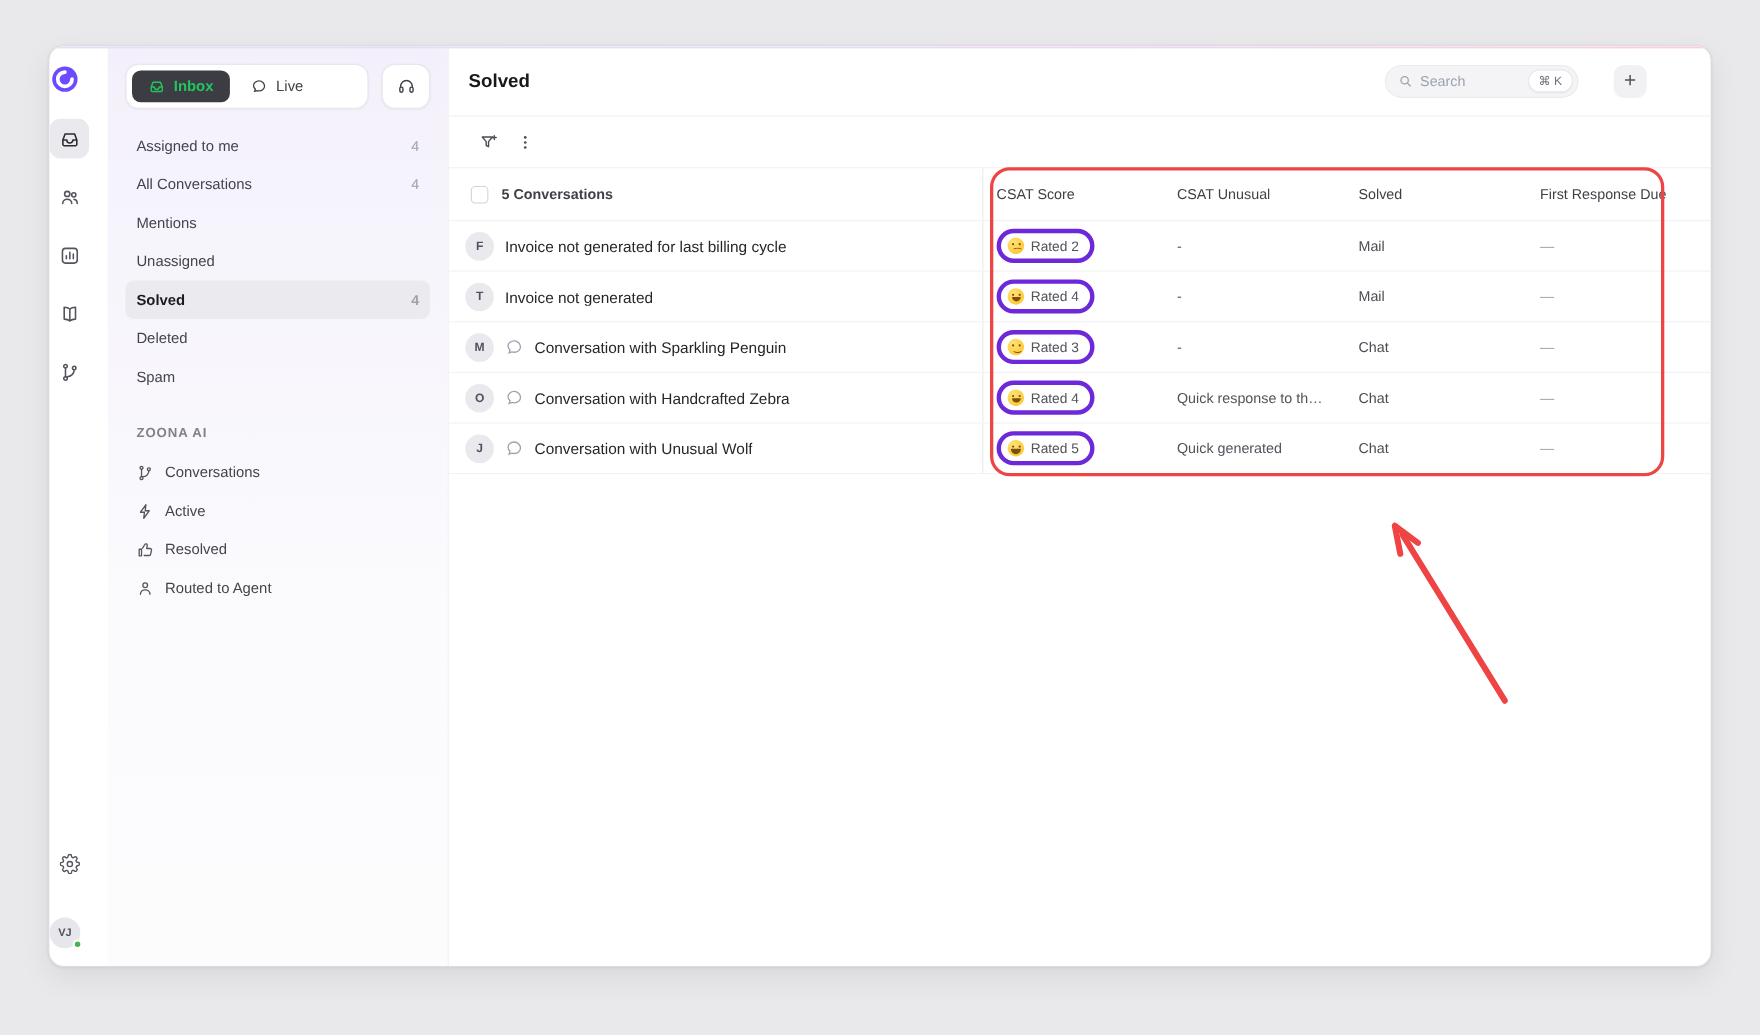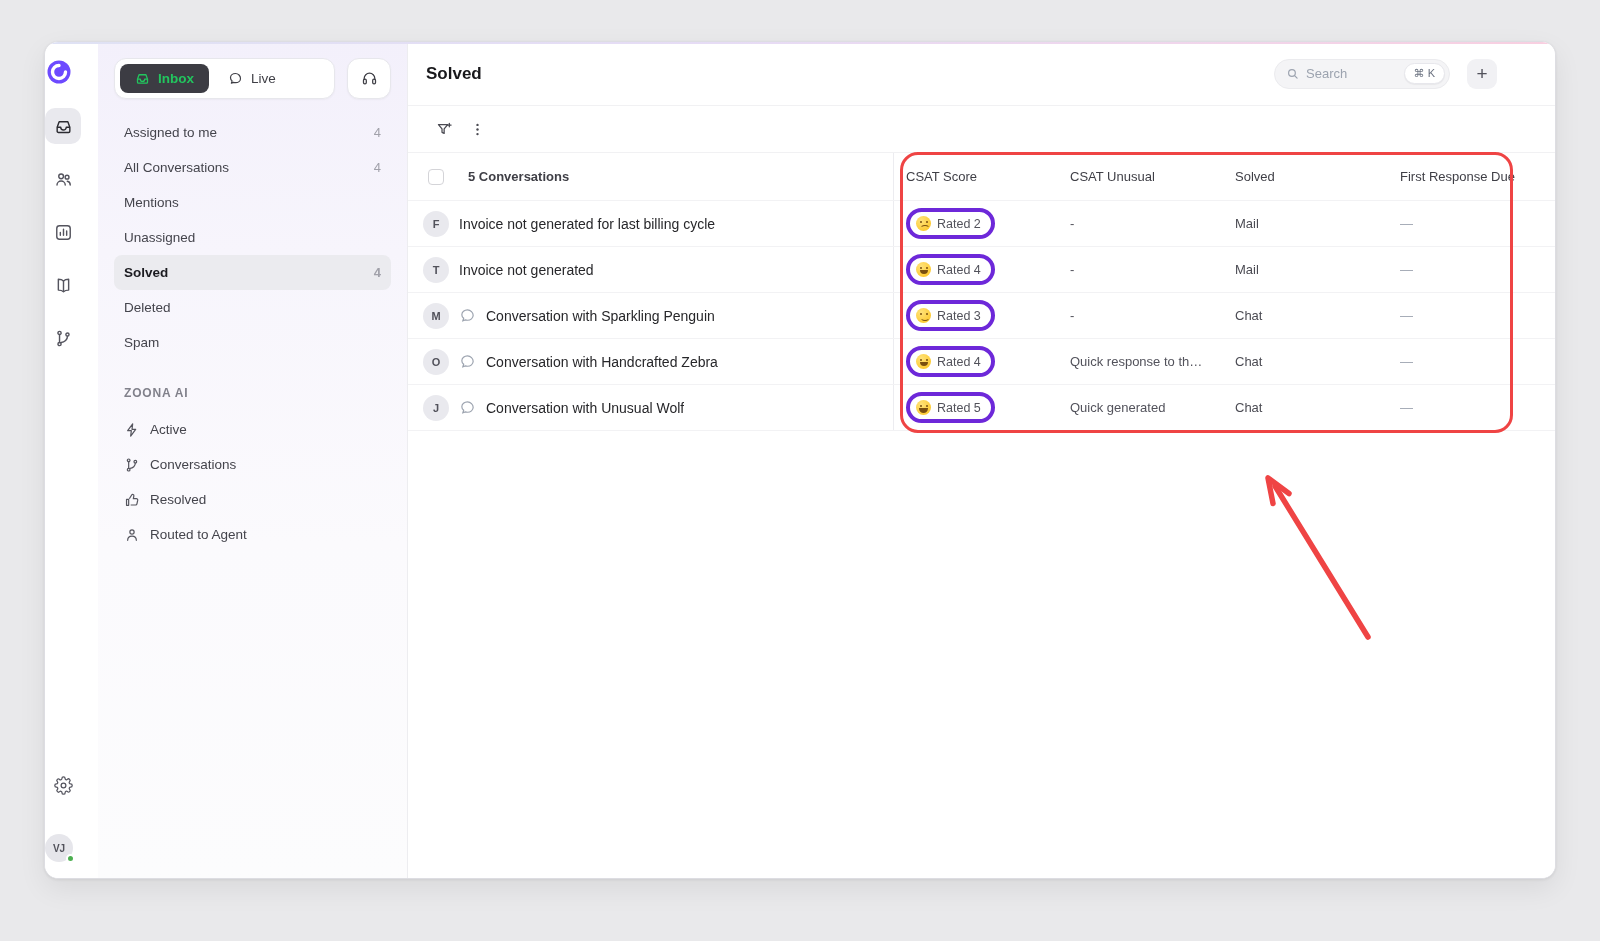--- a/index.html
+++ b/index.html
@@ -73,21 +73,21 @@
   .section-title { margin:26px 10px 12px; font-size:12px; font-weight:700; letter-spacing:.07em; color:#81818b; }
   .menu-item.with-icon { gap:10px; }
   .menu-item.with-icon svg { width:16px; height:16px; color:#55555e; flex:none; }
   
   .main { flex:1; display:flex; flex-direction:column; background:#fff; min-width:0; }
   .main-header {
     height:64px; flex:none; display:flex; align-items:center; justify-content:space-between;
     padding:0 58px 0 18px; border-bottom:1px solid #f1f1f3;
   }
   .page-title { font-size:17px; font-weight:700; color:#18181b; }
-  .header-right { display:flex; align-items:flex-start; gap:17px; }
+  .header-right { display:flex; align-items:flex-start; gap:32px; }
   .search {
     width:176px; height:30px; background:#f4f4f6; border:1px solid #ebebee; border-radius:999px;
     display:flex; align-items:center; gap:7px; padding:0 4px 0 11px; cursor:text;
   }
   .search svg { width:13px; height:13px; color:#9ca3af; flex:none; }
   .search .ph { font-size:13px; color:#9ca3af; }
   .kbd {
     margin-left:auto; background:#fff; border:1px solid #e7e7ec; border-radius:999px;
     padding:3px 9px; font-size:11px; color:#6b7280; box-shadow:0 1px 1px rgba(16,16,20,.05);
     white-space:nowrap;
@@ -102,21 +102,21 @@
     border-bottom:1px solid #f1f1f3;
   }
   .icon-btn { border:none; background:transparent; color:#4b4b53; cursor:pointer; display:flex; align-items:center; }
   .icon-btn svg { width:17px; height:17px; }
   
   .table { flex:1; display:flex; flex-direction:column; min-width:0; }
   .thead, .trow { display:flex; align-items:stretch; border-bottom:1px solid #f2f2f4; }
   .thead { height:48px; font-size:13px; }
   .trow { height:46px; cursor:pointer; }
   .cell-main {
-    width:486px; flex:none; display:flex; align-items:center; gap:24px;
+    width:486px; flex:none; display:flex; align-items:center; gap:12px;
     padding-left:20px; border-right:1px solid #ececf0;
   }
   .trow .cell-main { padding-left:15px; gap:10px; }
   .col { width:164px; flex:none; display:flex; align-items:center; padding-left:12px; font-size:13px; color:#4b4b53; }
   .col.c2, .col.c3 { width:165px; }
   .col.c4 { flex:1; width:auto; }
   .thead .col { color:#3f3f46; font-weight:500; }
   .sel-label { font-size:13px; font-weight:600; color:#3f3f46; }
   .checkbox { width:16px; height:16px; border:1.5px solid #d4d4d8; border-radius:4px; background:#fff; flex:none; cursor:pointer; }
   .row-avatar {
@@ -264,33 +264,33 @@
       <div class="menu-item">
         <span>Spam</span>
         <span class="count"></span>
       </div>
     </nav>
 
     <div class="section-title">ZOONA AI</div>
 
     <nav class="menu">
       <div class="menu-item with-icon">
-        <svg viewBox="0 0 24 24" fill="none" stroke="currentColor" stroke-width="1.8" stroke-linejoin="round">
-          <path d="M13 2.8L5.5 13H11l-1 8.2L17.5 11H12l1-8.2z"></path>
-        </svg>
-        <span>Active</span>
-      </div>
-      <div class="menu-item with-icon">
         <svg viewBox="0 0 24 24" fill="none" stroke="currentColor" stroke-width="1.8" stroke-linecap="round">
           <circle cx="7" cy="5" r="2"></circle>
             <circle cx="7" cy="19" r="2"></circle>
             <circle cx="17" cy="7" r="2"></circle>
           <path d="M7 7v10M17 9a8 8 0 0 1-8 8"></path>
         </svg>
         <span>Conversations</span>
+      </div>
+      <div class="menu-item with-icon">
+        <svg viewBox="0 0 24 24" fill="none" stroke="currentColor" stroke-width="1.8" stroke-linejoin="round">
+          <path d="M13 2.8L5.5 13H11l-1 8.2L17.5 11H12l1-8.2z"></path>
+        </svg>
+        <span>Active</span>
       </div>
       <div class="menu-item with-icon">
         <svg viewBox="0 0 24 24" fill="none" stroke="currentColor" stroke-width="1.8" stroke-linejoin="round">
           <path d="M7 11v9H3.8v-9H7zm3 8.5h7.4a2 2 0 0 0 2-1.6l1.2-5.6A2 2 0 0 0 18.6 10H14l.8-4.2a1.8 1.8 0 0 0-3.3-1.3L8 10.2"></path>
         </svg>
         <span>Resolved</span>
       </div>
       <div class="menu-item with-icon">
         <svg viewBox="0 0 24 24" fill="none" stroke="currentColor" stroke-width="1.8" stroke-linecap="round">
           <circle cx="12" cy="7.5" r="3.2"></circle>

